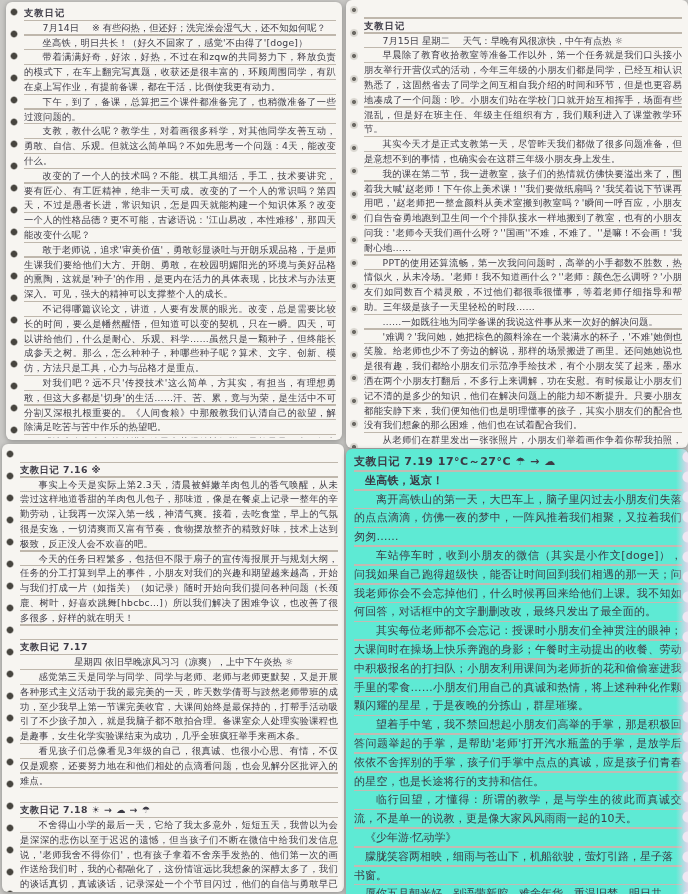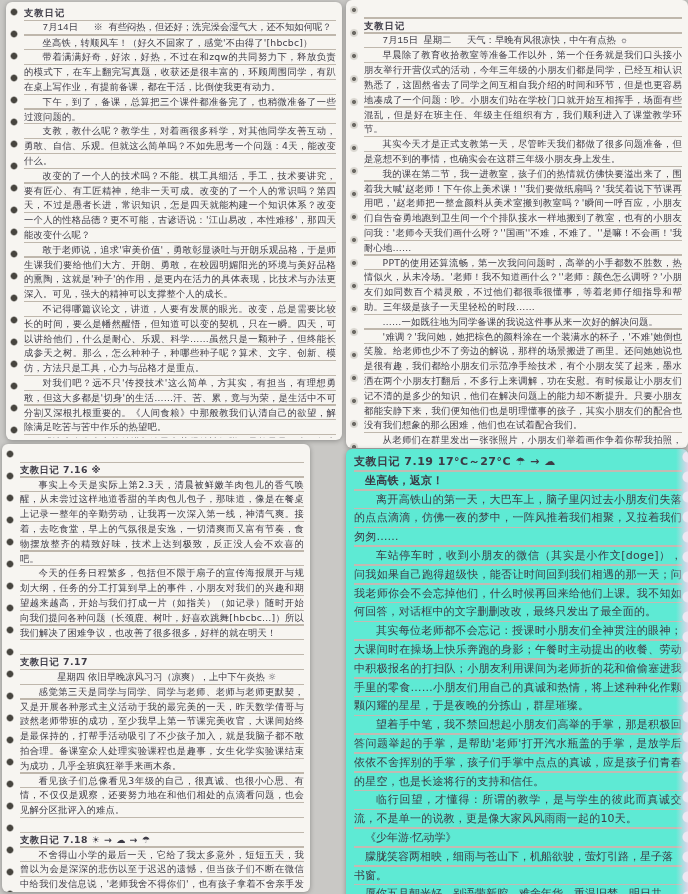--- a/index.html
+++ b/index.html
@@ -10,21 +10,21 @@
   }
   .board{position:absolute;inset:0;}
   .sheet{
     position:absolute;overflow:hidden;
     background:#f7f5f1;
     box-shadow:0 1px 5px rgba(0,0,0,.3);
     border-radius:6px;
   }
   .sheet-1{left:6px;top:2px;width:336px;height:438px;}
   .sheet-2{left:346px;top:0;width:342px;height:448px;}
-  .sheet-3{left:2px;top:444px;width:308px;height:448px;}
+  .sheet-3{left:2px;top:444px;width:342px;height:448px;}
   .sheet-4{left:346px;top:449px;width:342px;height:451px;background:#5eead4;}
   
   .holes{position:absolute;left:0;top:0;bottom:0;width:18px;}
   .holes-dark{
     background-image:radial-gradient(circle at 8px 10px,#47453f 2.6px,rgba(71,69,63,0) 4px);
     background-size:18px 22px;background-repeat:repeat-y;
   }
   .holes-ring{
     background-image:radial-gradient(circle at 8px 10px,#6d6b65 1.6px,#d9d6d0 2.4px 3.4px,rgba(217,214,208,0) 4.6px);
     background-size:18px 23px;background-repeat:repeat-y;
@@ -45,21 +45,21 @@
   }
   .paper.rule15{font-size:9.3px;line-height:14.8px;}
   .paper.rule19{
     background-image:repeating-linear-gradient(to bottom,rgba(0,0,0,0) 0 17.3px,#c3bab2 17.3px 18.8px);
     font-size:11px;line-height:18.8px;
   }
   .ln{margin:0;white-space:nowrap;overflow:hidden;}
   .title{font-weight:bold;letter-spacing:1px;}
   .header{font-weight:bold;letter-spacing:.5px;}
   .subheader{text-indent:1em;text-align:center;}
-  .dateline{text-indent:2em;font-family:Liberation Mono, monospace;}
+  .dateline{text-indent:2em;}
   .dateline .wx{margin-left:10px;}
   p.para{
     margin:0;text-indent:2em;text-align:justify;
     word-break:break-all;letter-spacing:.2px;
   }
   p.open{text-indent:1em;font-weight:bold;}
   .poem-title{text-indent:1em;}
   p.poem{margin:0;text-indent:1em;word-break:break-all;}
   .spacer{height:14.8px;}
 </style>
@@ -69,21 +69,21 @@
 <div class="board">
 
   <section class="sheet sheet-1">
     <div class="holes holes-dark"></div>
     <div class="paper rule15">
       <div class="ln title">支教日记</div>
       <div class="ln dateline">
         <span>7月14日</span>
         <span class="wx">※ 有些闷热，但还好；洗完澡会湿气大，还不知如何呢？</span>
       </div>
-      <p class="para">坐高铁，转顺风车！（好久不回家了，感觉'不由得了'[hbcbc]）</p>
+      <p class="para">坐高铁，明日共长！（好久不回家了，感觉'不由得了'[doge]）</p>
       <p class="para">带着满满好奇，好浓，好热，不过在和zqw的共同努力下，释放负责的模式下，在车上翻完写真题，收获还是很丰富的，环顾周围同学，有趴在桌上写作业，有提前备课，都在干活，比倒使我更有动力。</p>
       <p class="para">下午，到了，备课，总算把三个课件都准备完了，也稍微准备了一些过渡问题的。</p>
       <p class="para">支教，教什么呢？教学生，对着画很多科学，对其他同学友善互动，勇敢、自信、乐观。但就这么简单吗？不如先思考一个问题：4天，能改变什么。</p>
       <p class="para">改变的了一个人的技术吗？不能。棋工具细活，手工，技术要讲究，要有匠心、有工匠精神，绝非一天可成。改变的了一个人的常识吗？第四天，不过是愚者长进，常识知识，怎是四天就能构建一个知识体系？改变一个人的性格品德？更不可能，古谚语说：'江山易改，本性难移'，那四天能改变什么呢？</p>
       <p class="para">敢于老师说，追求'审美价值'，勇敢彰显谈吐与开朗乐观品格，于是师生课我们要给他们大方、开朗、勇敢，在校园明媚阳光的环境与美好品格的熏陶，这就是'种子'的作用，是更内在活力的具体表现，比技术与办法更深入。可见，强大的精神可以支撑整个人的成长。</p>
       <p class="para">不记得哪篇议论文，讲道，人要有发展的眼光。改变，总是需要比较长的时间，要么是幡然醒悟，但知道可以变的契机，只在一瞬。四天，可以讲给他们，什么是耐心、乐观、科学……虽然只是一颗种子，但终能长成参天之树。那么，怎么种种子，种哪些种子呢？算术、文字、创新、模仿，方法只是工具，心力与品格才是重点。</p>
       <p class="para">对我们吧？远不只'传授技术'这么简单，方其实，有担当，有理想勇敢，但这大多都是'切身'的生活……汗、苦、累，竟与为荣，是生活中不可分割又深根扎根重要的。《人间食粮》中那般教我们认清自己的欲望，解除满足吃苦与苦中作乐的热望吧。</p>
       <p class="para">「让生命在内心的精进与追寻中获得精神解脱」虽然只是一念，但也值得重视，就像如重视完美一样。何况当炎热时，面对甘甜向汗水侵蚀心脾时，傍晚的夕阳熏染中，静听枝上的蝉鸣嘶吼如天幕外的星。</p>
 
     </div>

